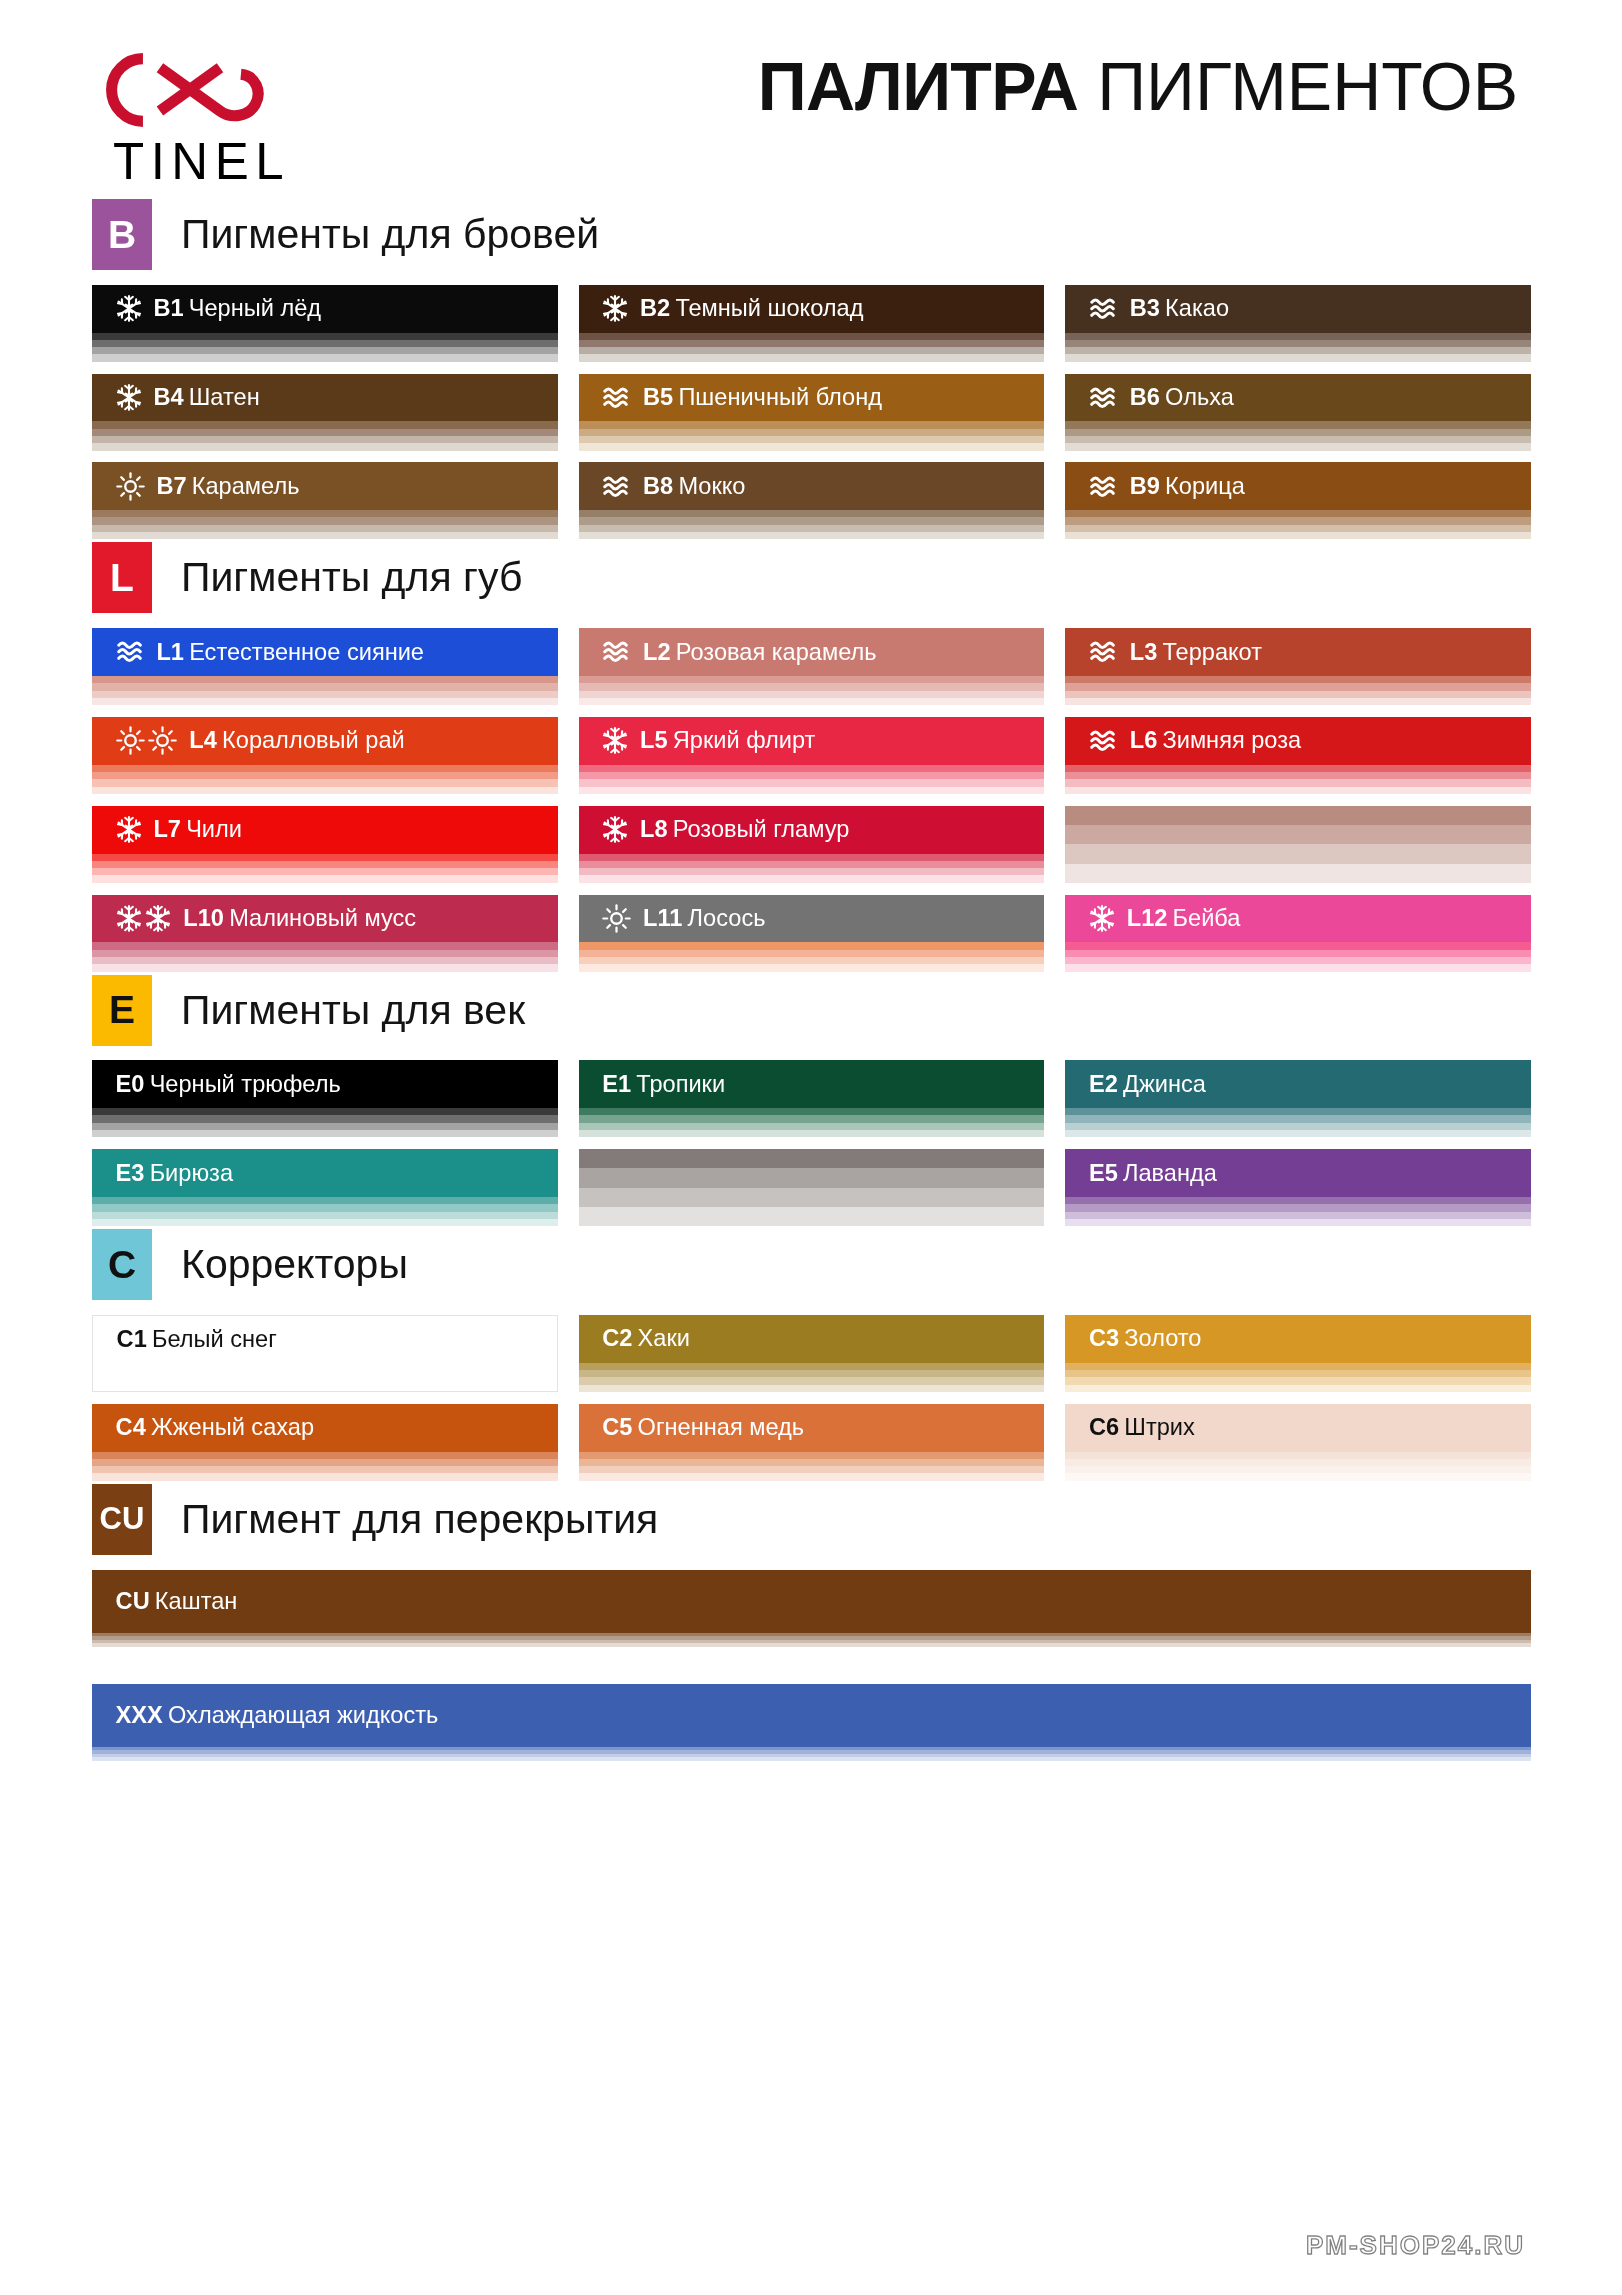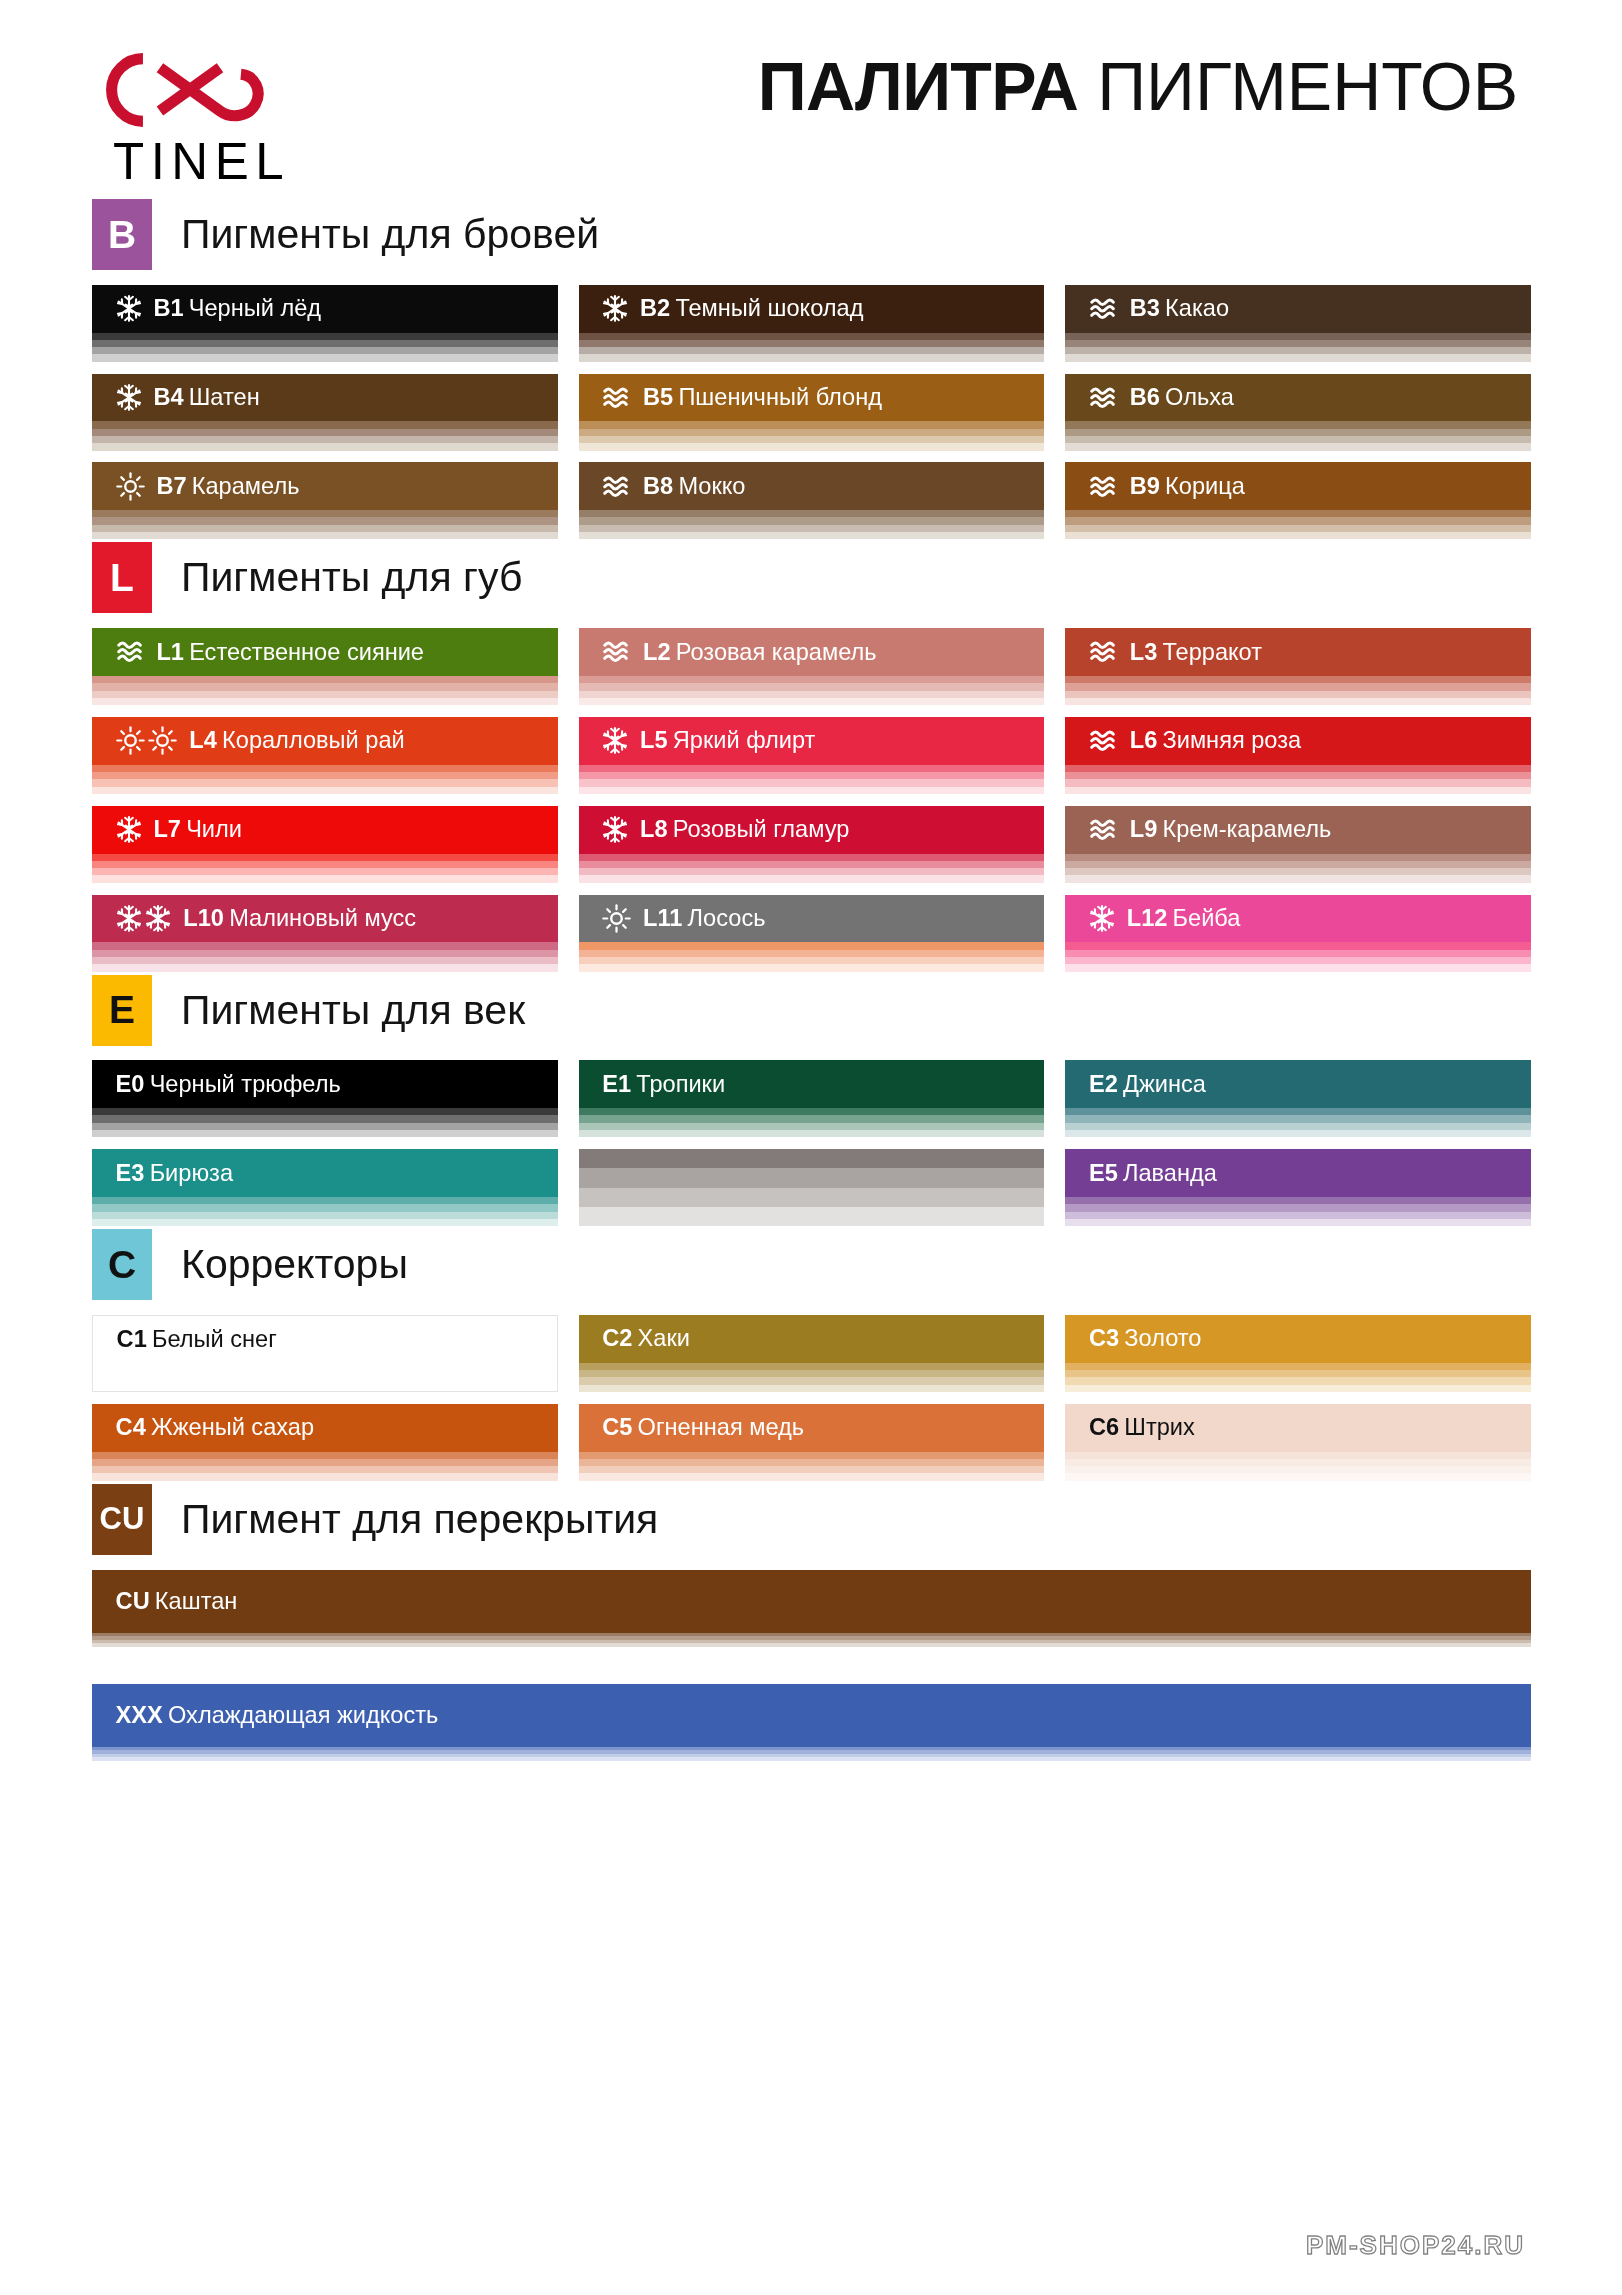--- a/index.html
+++ b/index.html
@@ -312,21 +312,21 @@
     </div>
         </div>
   </div>
       <div class="section">
     <div class="sec-head">
       <div class="sec-badge" style="background:#E2182B;color:#ffffff">L</div>
       <div class="sec-title">Пигменты для губ</div>
     </div>
     <div class="grid">
           <div class="swatch">
-      <div class="sw-main" style="background:#4d7c0f;color:#ffffff">
+      <div class="sw-main" style="background:#1d4ed8;color:#ffffff">
         <span class="sw-icons">
                 <svg class="icn" width="29" height="27.5" viewBox="0 0 44 42">
       <g stroke="#ffffff" stroke-width="4.6" fill="none" stroke-linecap="round">
         <path d="M4 11 q6 -7 11 0 t11 0 t11 0"></path>
         <path d="M4 21 q6 -7 11 0 t11 0 t11 0"></path>
         <path d="M4 31 q6 -7 11 0 t11 0 t11 0"></path>
       </g>
                 </svg>
               </span>
         <span class="sw-label"><span class="code">L1</span>Естественное сияние</span>
@@ -523,32 +523,20 @@
                 </svg>
               </span>
         <span class="sw-label"><span class="code">L8</span>Розовый гламур</span>
       </div>
       <div class="sw-tint" style="background:#DE5A71"></div>
             <div class="sw-tint" style="background:#E98C9C"></div>
             <div class="sw-tint" style="background:#F2BAC3"></div>
             <div class="sw-tint" style="background:#FAE2E6"></div>
     </div>
           <div class="swatch">
-      <div class="sw-main" style="background:#9B6354;color:#ffffff">
-        <span class="sw-icons">
-                <svg class="icn" width="29" height="27.5" viewBox="0 0 44 42">
-      <g stroke="#ffffff" stroke-width="4.6" fill="none" stroke-linecap="round">
-        <path d="M4 11 q6 -7 11 0 t11 0 t11 0"></path>
-        <path d="M4 21 q6 -7 11 0 t11 0 t11 0"></path>
-        <path d="M4 31 q6 -7 11 0 t11 0 t11 0"></path>
-      </g>
-                </svg>
-              </span>
-        <span class="sw-label"><span class="code">L9</span>Крем-карамель</span>
-      </div>
       <div class="sw-tint" style="background:#B88C80"></div>
             <div class="sw-tint" style="background:#CBA9A0"></div>
             <div class="sw-tint" style="background:#DDC7C1"></div>
             <div class="sw-tint" style="background:#EFE4E1"></div>
     </div>
           <div class="swatch">
       <div class="sw-main" style="background:#BD2C4E;color:#ffffff">
         <span class="sw-icons">
                 <svg class="icn" width="26" height="29" viewBox="0 0 40 44">
       <g stroke="#ffffff" stroke-width="3.2" stroke-linecap="round" fill="none">

